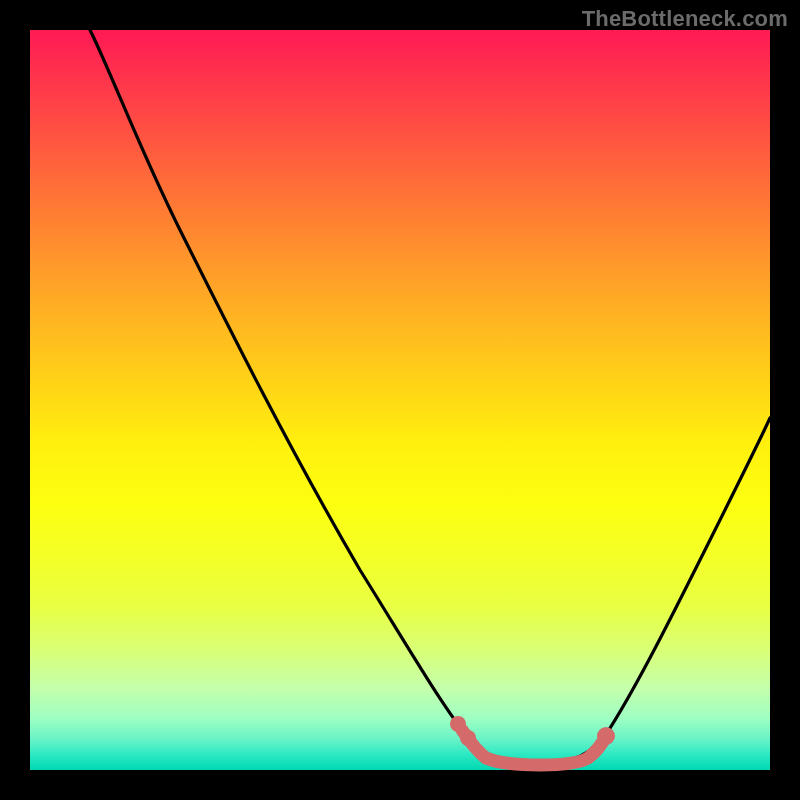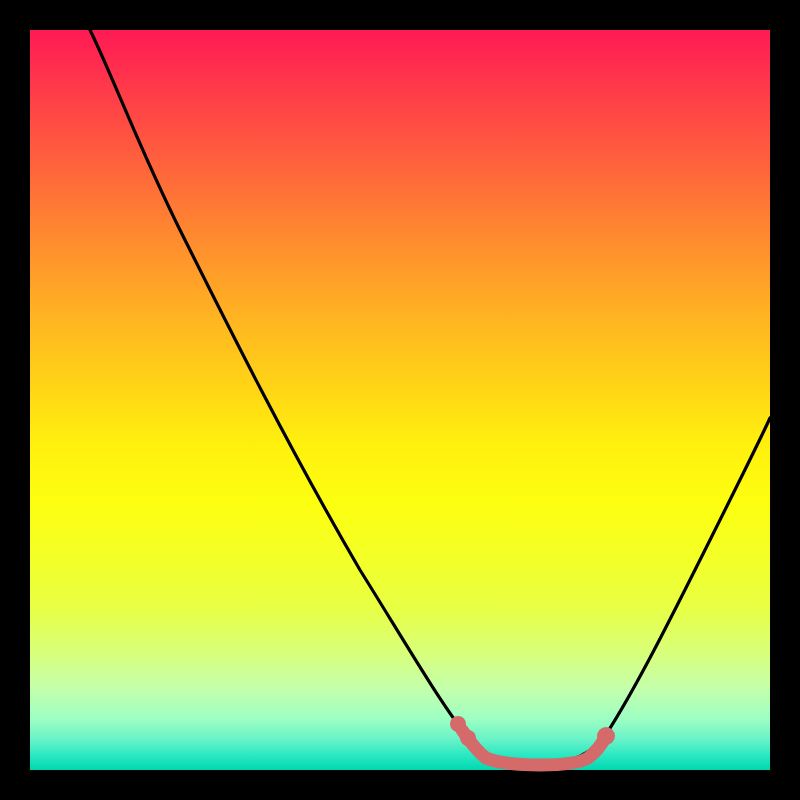--- a/index.html
+++ b/index.html
@@ -87,13 +87,14 @@
              C 470 734, 490 735, 510 735
              C 530 735, 548 734, 558 728
              C 566 722, 572 714, 576 706" fill="none" stroke="#d46a6a" stroke-width="13" stroke-linecap="round"></path>
 
     <circle cx="428" cy="694" r="8" fill="#d46a6a"></circle>
     <circle cx="438" cy="708" r="8" fill="#d46a6a"></circle>
 
     <circle cx="576" cy="706" r="9" fill="#d46a6a"></circle>
   </svg>
 
+  <div class="watermark">TheBottleneck.com</div>
 </div>
 
 </body></html>

